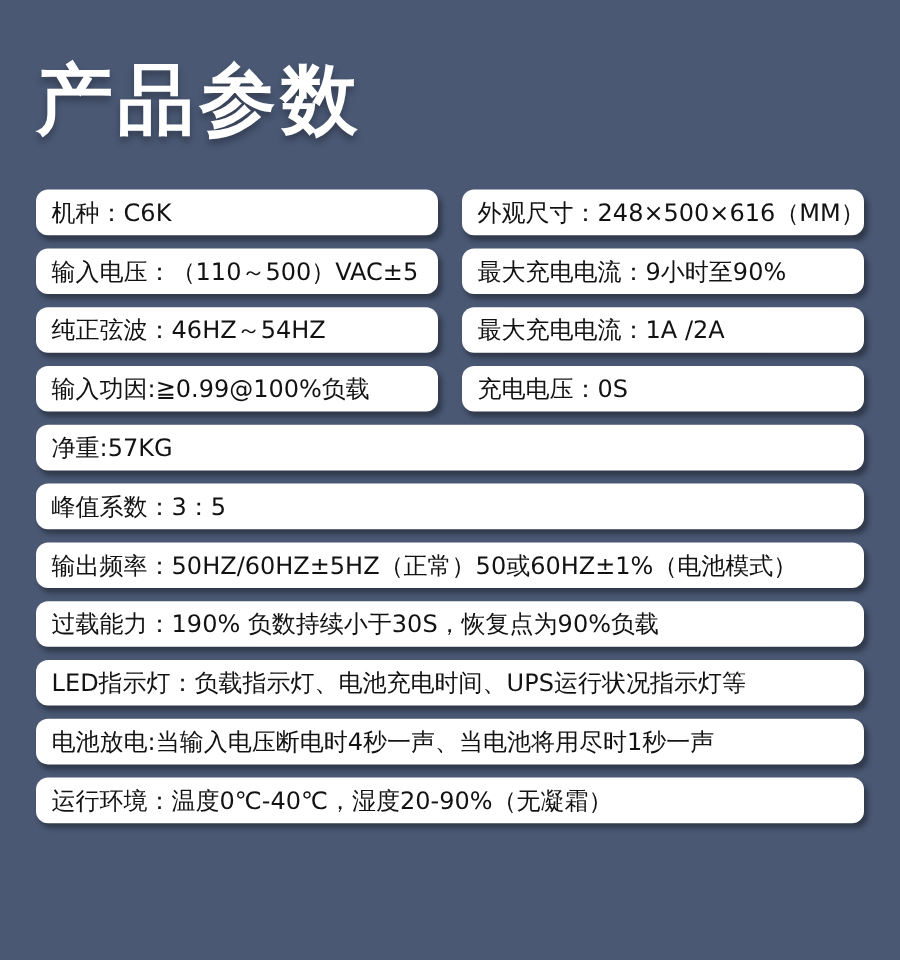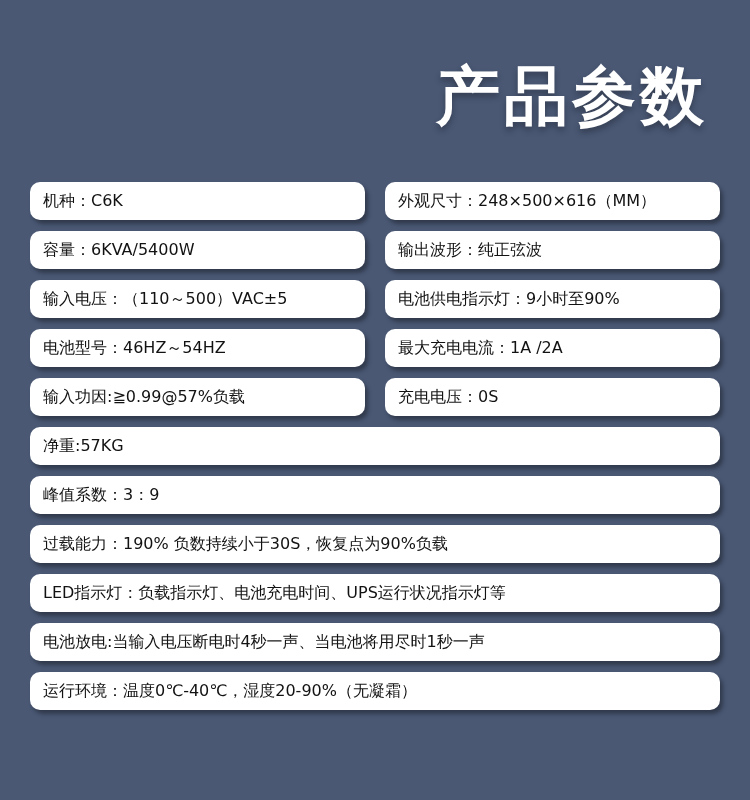--- a/index.html
+++ b/index.html
@@ -13,24 +13,24 @@
     font-family: "DejaVu Sans", "Liberation Sans", sans-serif;
     overflow: hidden;
   }
   .page {
     box-sizing: border-box;
     width: 750px;
     height: 800px;
     padding: 0 30px;
   }
   .title {
-    margin: 12px;
+    margin: 0;
     padding-top: 44px;
     padding-bottom: 34px;
-    text-align: right;
+    text-align: left;
     color: #ffffff;
     font-size: 64px;
     line-height: 80px;
     font-weight: 900;
     letter-spacing: 4px;
     text-shadow: 0 4px 6px rgba(0,0,0,0.30);
     white-space: nowrap;
   }
   .row {
     display: flex;
@@ -38,21 +38,21 @@
     margin-bottom: 11px;
   }
   .box {
     box-sizing: border-box;
     background: #ffffff;
     border-radius: 10px;
     height: 38px;
     display: flex;
     align-items: center;
     padding: 0 13px;
-    font-size: 16px;
+    font-size: 20px;
     color: #121212;
     box-shadow: 3px 4px 4px rgba(0,0,0,0.35);
     white-space: nowrap;
     overflow: hidden;
   }
   .row.two .box { flex: 1 1 0; }
   .row.full .box { width: 100%; }
 </style>
 </head>
 <body>
@@ -61,48 +61,47 @@
 
   <h1 class="title">产品参数</h1>
 
   <div>
 
     <div class="row two">
       <div class="box">机种：C6K</div>
       <div class="box">外观尺寸：248×500×616（MM）</div>
     </div>
 
+
     <div class="row two">
-      <div class="box">容量：6KVA/5400W</div>
-      <div class="box">输出波形：纯正弦波</div>
+      <div class="box">输入电压：（110～500）VAC±5</div>
+      <div class="box">最大充电电流：9小时至90%</div>
     </div>
 
     <div class="row two">
-      <div class="box">输入电压：（110～500）VAC±5</div>
-      <div class="box">电池供电指示灯：9小时至90%</div>
-    </div>
-
-    <div class="row two">
-      <div class="box">电池型号：46HZ～54HZ</div>
+      <div class="box">纯正弦波：46HZ～54HZ</div>
       <div class="box">最大充电电流：1A /2A</div>
     </div>
 
     <div class="row two">
-      <div class="box">输入功因:≧0.99@57%负载</div>
+      <div class="box">输入功因:≧0.99@100%负载</div>
       <div class="box">充电电压：0S</div>
     </div>
 
     <div class="row two">
       <div class="box">净重:57KG</div>
     </div>
 
     <div class="row two">
-      <div class="box">峰值系数：3：9</div>
+      <div class="box">峰值系数：3：5</div>
     </div>
 
+    <div class="row full">
+      <div class="box">输出频率：50HZ/60HZ±5HZ（正常）50或60HZ±1%（电池模式）</div>
+    </div>
 
     <div class="row full">
       <div class="box">过载能力：190% 负数持续小于30S，恢复点为90%负载</div>
     </div>
 
     <div class="row full">
       <div class="box">LED指示灯：负载指示灯、电池充电时间、UPS运行状况指示灯等</div>
     </div>
 
     <div class="row full">

